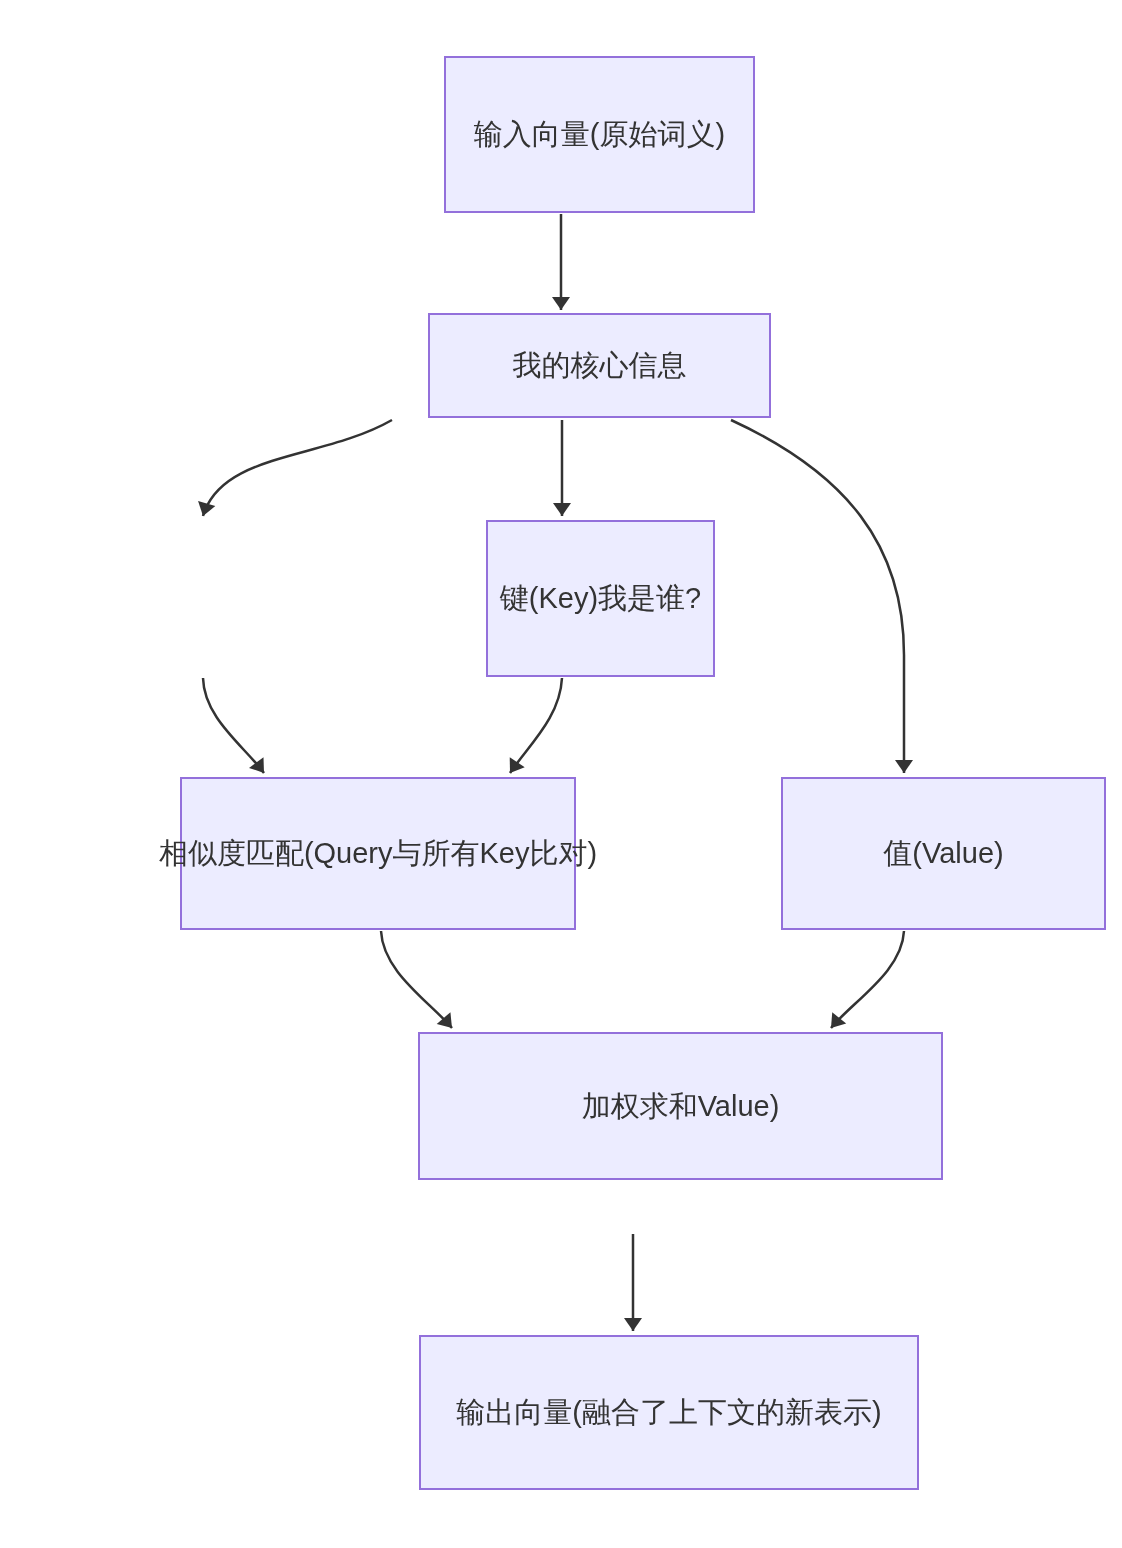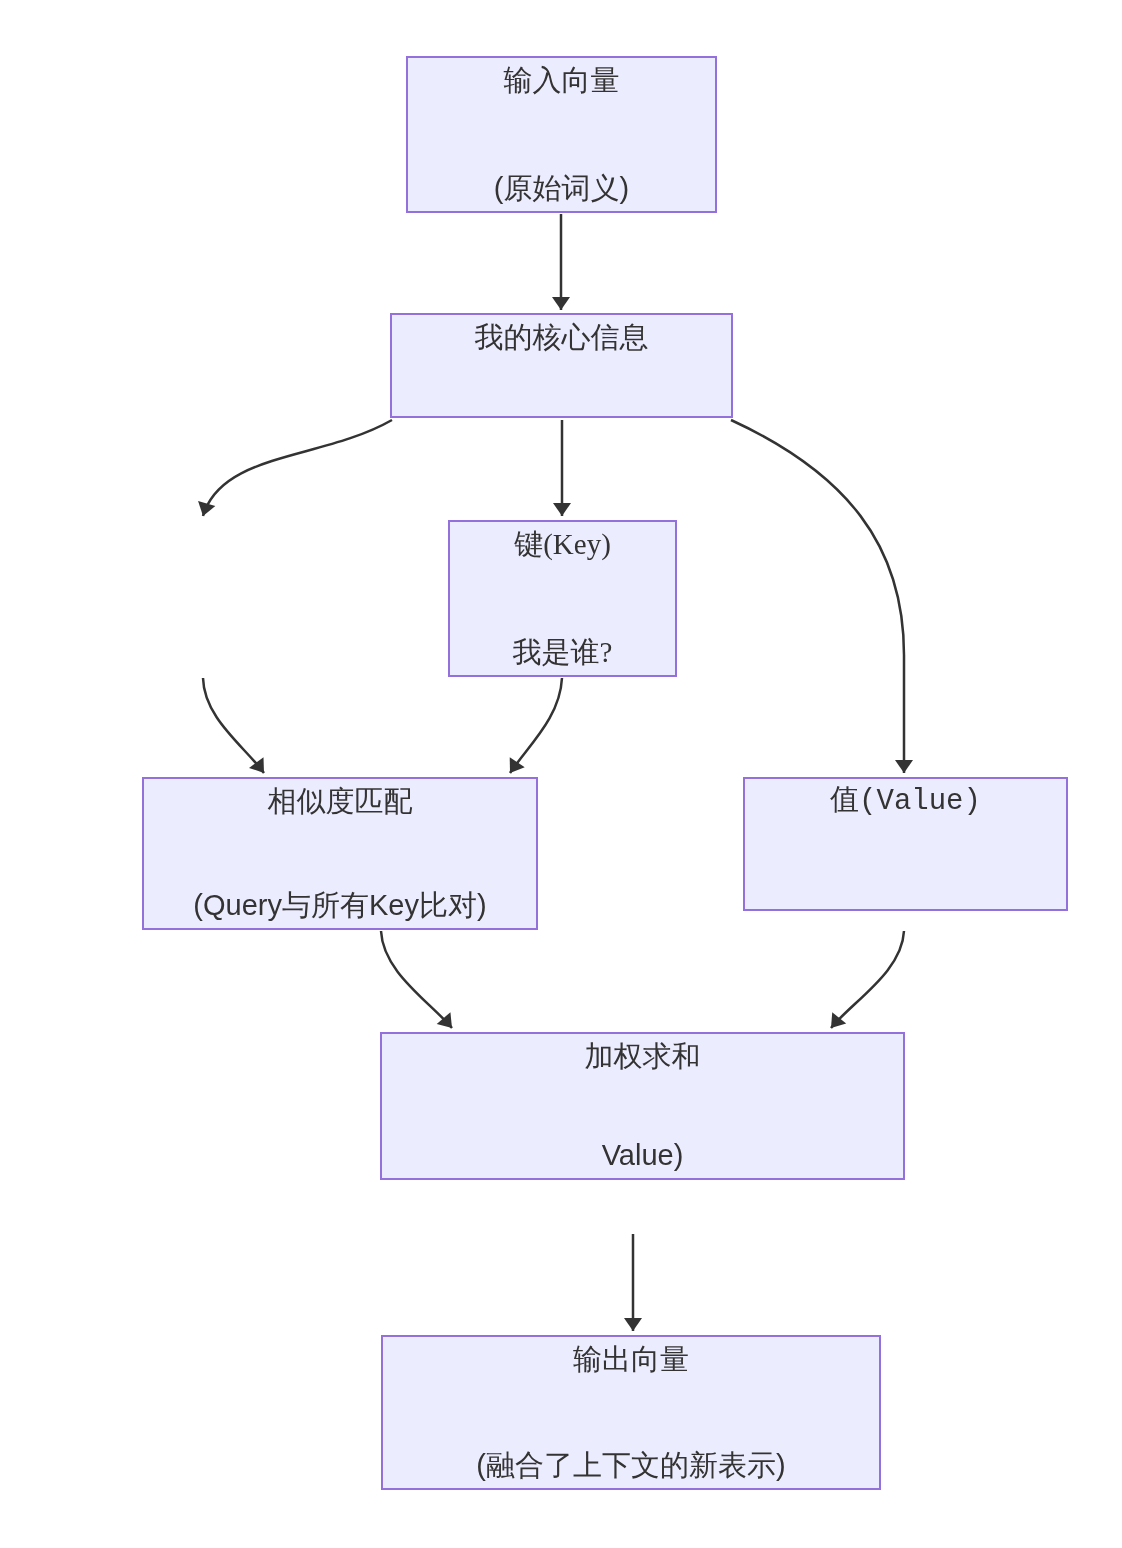--- a/index.html
+++ b/index.html
@@ -33,34 +33,35 @@
   .arrow-head {
     fill: var(--edge-color);
     stroke: none;
   }
   .node {
     position: absolute;
     background: var(--node-fill);
     border: 2.5px solid var(--node-border);
     color: var(--text-color);
     display: flex;
-    flex-direction: column;
+    flex-direction: row;
     align-items: center;
-    justify-content: space-between;
+    justify-content: center;
     text-align: center;
     font-size: 29px;
     line-height: 45px;
+    margin-left: 38px;
   }
   .node .line { display: block; white-space: nowrap; }
   #n-input      { left: 406px; top: 56px;   width: 311px; height: 157px; }
   #n-generate   { left: 390px; top: 313px;  width: 343px; height: 105px; }
   #n-query      { left: 57px;  top: 520px;  width: 291px; height: 157px; }
-  #n-key        { left: 448px; top: 520px;  width: 229px; height: 157px; font-family: Liberation Serif, serif; }
+  #n-key        { left: 448px; top: 520px;  width: 229px; height: 157px; }
   #n-similarity { left: 142px; top: 777px;  width: 396px; height: 153px; }
-  #n-value      { left: 743px; top: 777px;  width: 325px; height: 134px; font-family: Liberation Mono, monospace; }
+  #n-value      { left: 743px; top: 777px;  width: 325px; height: 153px; }
   #n-weighted   { left: 380px; top: 1032px; width: 525px; height: 148px; }
   #n-output     { left: 381px; top: 1335px; width: 500px; height: 155px; }
 </style>
 </head>
 <body>
 
 <div class="canvas">
 
   <svg class="edges" viewBox="0 0 1122 1548" xmlns="http://www.w3.org/2000/svg">
     <defs>

